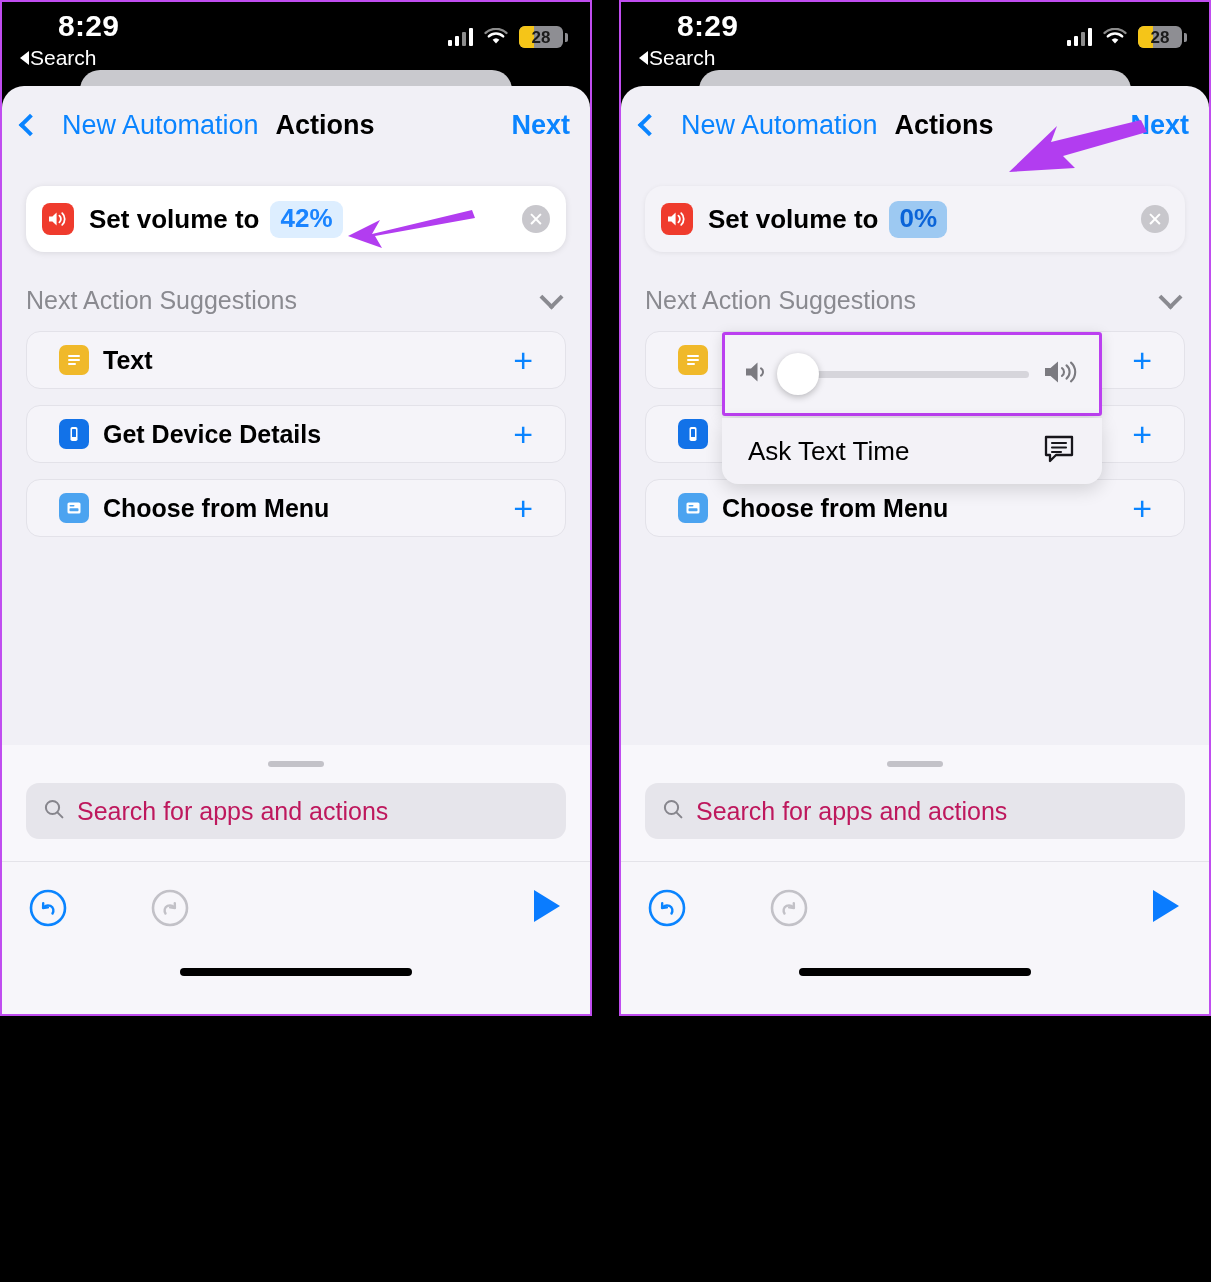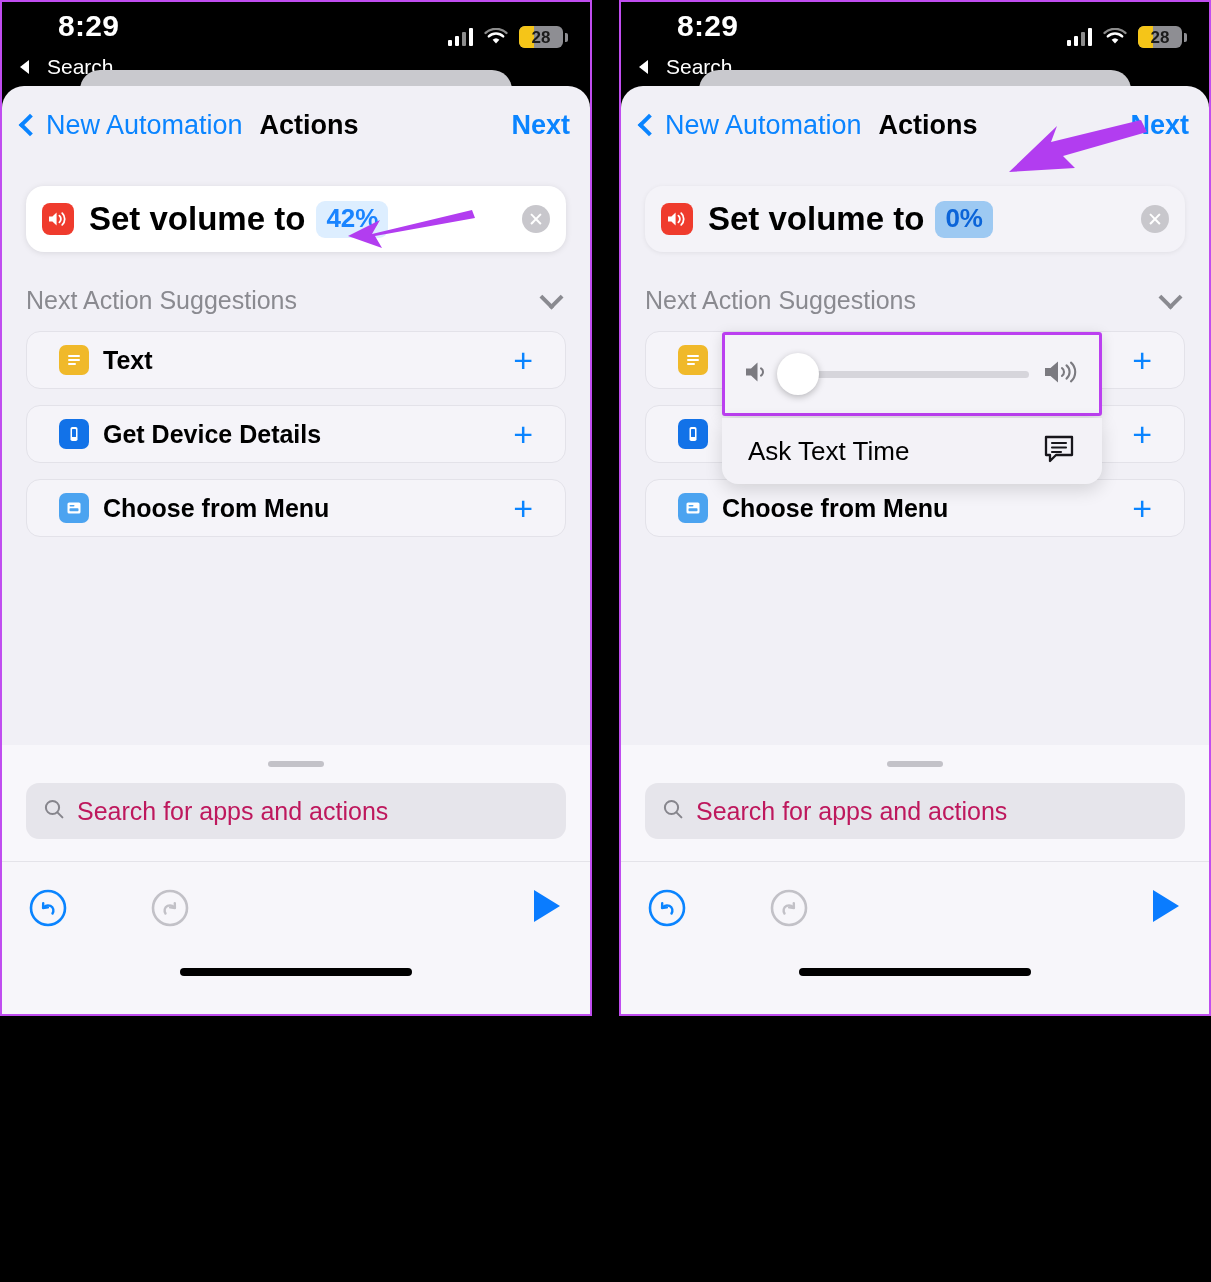--- a/index.html
+++ b/index.html
@@ -35,21 +35,21 @@
     height: 72px;
     background: #000;
     color: #fff;
   }
   .sb-time {
     position: absolute; left: 56px; top: 7px;
     font-size: 30px; font-weight: 700; letter-spacing: .3px;
   }
   .sb-back {
     position: absolute; left: 18px; top: 44px;
-    font-size: 21px; color: #fff; display: flex; align-items: center; gap: 18px; margin-top: 9px;
+    font-size: 21px; color: #fff; display: flex; align-items: center; gap: 1px;
   }
   .sb-back .tri {
     width: 0; height: 0;
     border-top: 7px solid transparent;
     border-bottom: 7px solid transparent;
     border-right: 9px solid #fff;
     display: inline-block;
   }
   .sb-right {
     position: absolute; right: 22px; top: 24px;
@@ -90,21 +90,21 @@
   }
 
   
   .navbar {
     position: relative;
     height: 78px;
     display: flex; align-items: center;
     padding: 0 20px;
     flex: 0 0 auto;
   }
-  .nav-back { display:flex;align-items:center;gap:6px;color:#0a84ff;cursor:pointer; }
+  .nav-back { display:flex;align-items:center;gap:22px;color:#0a84ff;cursor:pointer; }
   .chev-left {
     width: 16px; height: 16px;
     border-left: 4px solid #0a84ff; border-bottom: 4px solid #0a84ff;
     transform: rotate(45deg); margin-right: 2px;
   }
   .nav-back-label { font-size: 27px; color:#0a84ff; }
   .nav-title { font-size: 27px; font-weight: 700; color:#000; margin-left: 17px; }
   .nav-next { margin-left:auto; font-size:27px; color:#0a84ff; font-weight:600; }
 
   
@@ -120,21 +120,21 @@
   }
   .action-card.flat { background:#f4f3f8; box-shadow:0 1px 5px rgba(0,0,0,.07); }
   .app-icon {
     width: 32px; height: 32px; border-radius: 8px;
     display:flex;align-items:center;justify-content:center;flex:0 0 auto;
   }
   .icon-volume { background:#ef3b2d; }
   .icon-text   { background:#f0b92a; }
   .icon-device { background:#1272e8; }
   .icon-menu   { background:#4ba3f0; }
-  .action-label { font-size:33px; font-weight:600; color:#000; margin-left:15px; }
+  .action-label { font-size:26px; font-weight:600; color:#000; margin-left:15px; }
   .value-pill {
     margin-left: 11px; padding: 2px 10px 4px;
     border-radius: 9px; font-size: 26px; font-weight:600;
     background: #ddeeff; color:#1a84ff;
   }
   .value-pill.dark { background:#9dc9f2; color:#0b64d8; }
   .clear-btn {
     margin-left:auto; width:28px;height:28px;border-radius:50%;
     background:#c8c7cc; display:flex;align-items:center;justify-content:center;
     color:#fff;font-size:19px;line-height:1;font-weight:500;

